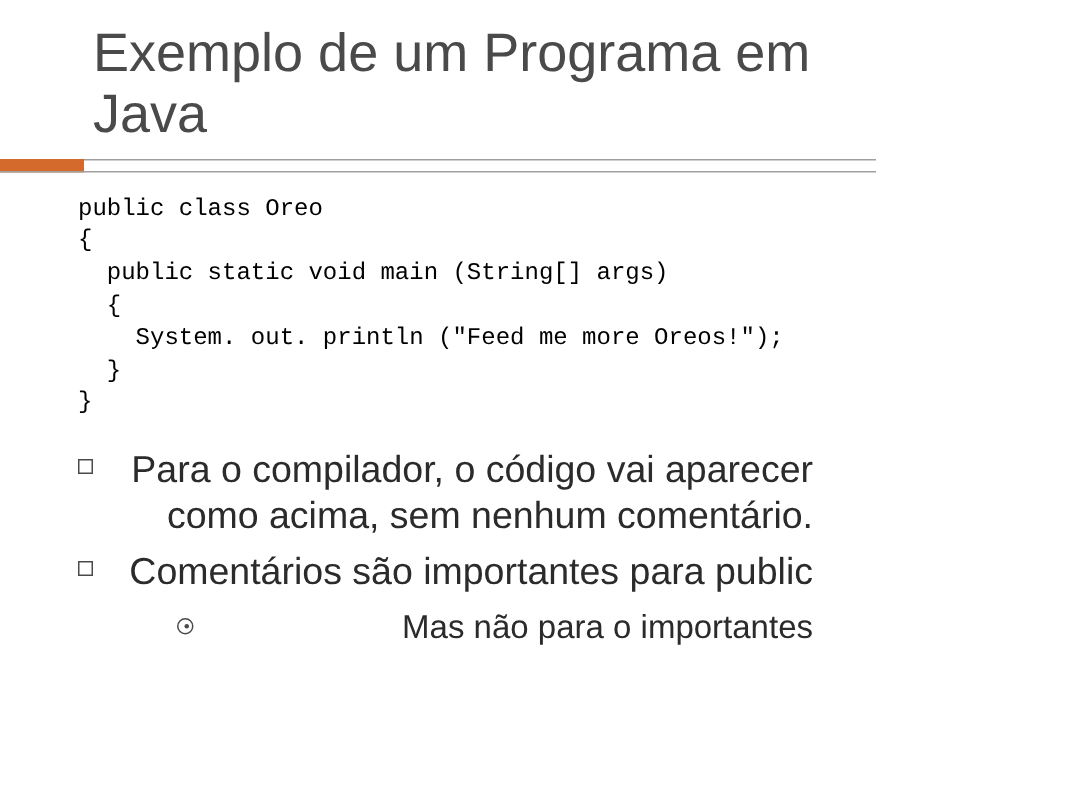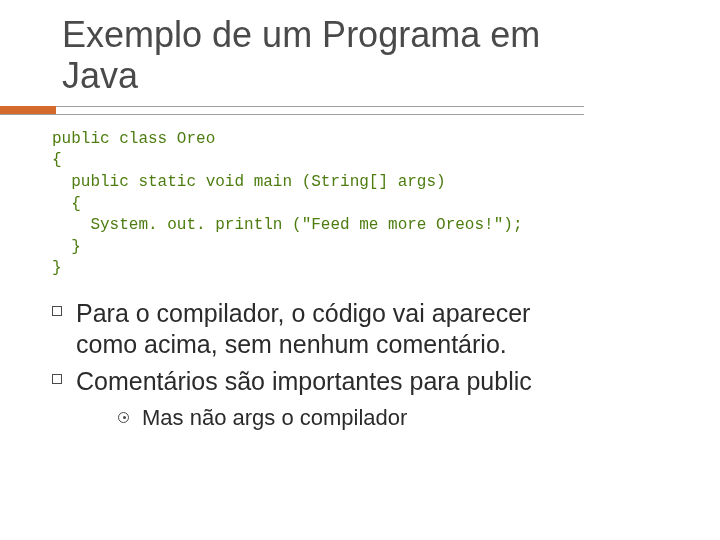--- a/index.html
+++ b/index.html
@@ -50,35 +50,36 @@
     top: 3px;
     width: 56px;
     height: 9px;
     background: #d46a2c;
   }
   .code {
     font-family: "Courier New", Courier, monospace;
     font-size: 16px;
     line-height: 1.35;
     white-space: pre;
-    color: #4d7c0f;
+    color: #000000;
     margin: 12px 0 18px 10px;
   }
   ul.bullets {
     list-style: none;
     padding: 0;
     margin: 0 0 0 2px;
   }
   ul.bullets > li {
     position: relative;
     padding-left: 32px;
     font-size: 25px;
     line-height: 1.25;
     color: #2b2b2b;
     margin-bottom: 6px;
+    text-align: right;
   }
   ul.bullets > li::before {
     content: "";
     position: absolute;
     left: 8px;
     top: 8px;
     width: 10px;
     height: 10px;
     border: 1.5px solid #4a4a4a;
     box-sizing: border-box;
@@ -139,19 +140,19 @@
 }</div>
 
   <ul class="bullets">
     <li>
       <span>Para o compilador, o código vai aparecer como acima, sem nenhum comentário.</span>
     </li>
     <li>
       <span>Comentários são importantes para public</span>
       <ul class="sub">
         <li>
-          <span>Mas não args o compilador</span>
+          <span>Mas não para o importantes</span>
         </li>
       </ul>
     </li>
   </ul>
 
 </div>
 
 </body></html>

